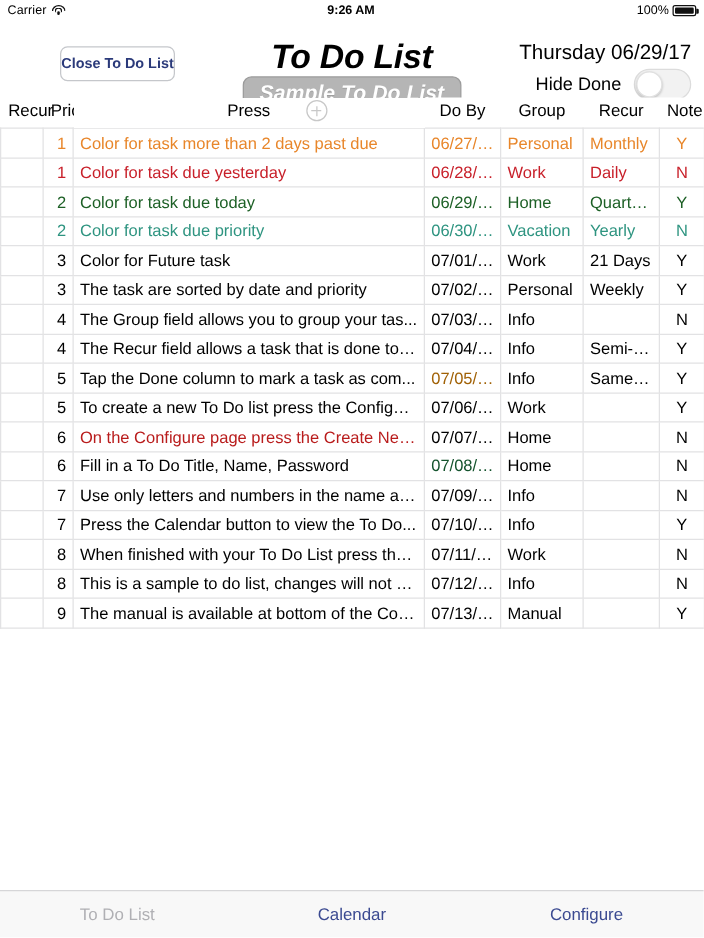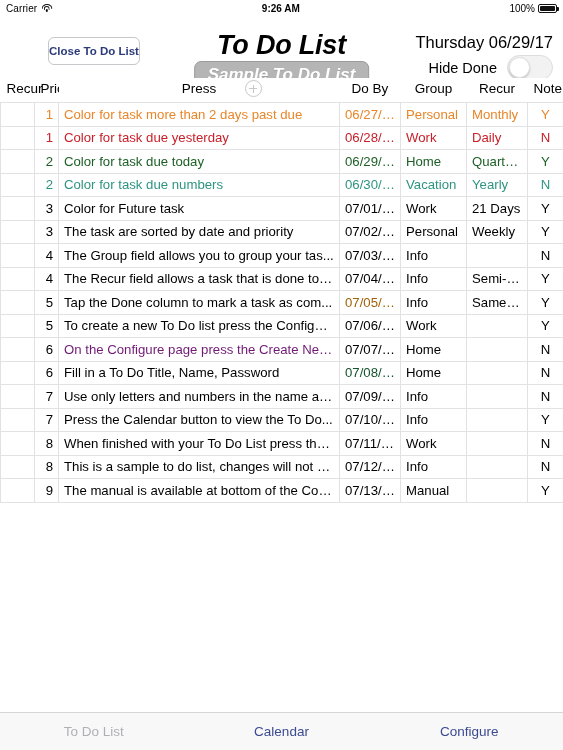--- a/index.html
+++ b/index.html
@@ -221,21 +221,21 @@
           <td class="prio-cell" style="color: rgb(29, 96, 38);">2</td>
           <td class="task-cell" style="color: rgb(29, 96, 38);">Color for task due today</td>
           <td class="doby-cell" style="color: rgb(29, 96, 38);">06/29/17</td>
           <td class="group-cell" style="color: rgb(29, 96, 38);">Home</td>
           <td class="recur-cell" style="color: rgb(29, 96, 38);">Quarterly</td>
           <td class="note-cell" style="color: rgb(29, 96, 38);">Y</td>
         </tr>
         <tr>
           <td class="done-cell" style="color: rgb(46, 148, 128);"></td>
           <td class="prio-cell" style="color: rgb(46, 148, 128);">2</td>
-          <td class="task-cell" style="color: rgb(46, 148, 128);">Color for task due numbers</td>
+          <td class="task-cell" style="color: rgb(46, 148, 128);">Color for task due priority</td>
           <td class="doby-cell" style="color: rgb(46, 148, 128);">06/30/17</td>
           <td class="group-cell" style="color: rgb(46, 148, 128);">Vacation</td>
           <td class="recur-cell" style="color: rgb(46, 148, 128);">Yearly</td>
           <td class="note-cell" style="color: rgb(46, 148, 128);">N</td>
         </tr>
         <tr>
           <td class="done-cell" style="color: rgb(0, 0, 0);"></td>
           <td class="prio-cell" style="color: rgb(0, 0, 0);">3</td>
           <td class="task-cell" style="color: rgb(0, 0, 0);">Color for Future task</td>
           <td class="doby-cell" style="color: rgb(0, 0, 0);">07/01/17</td>
@@ -284,21 +284,21 @@
           <td class="prio-cell" style="color: rgb(0, 0, 0);">5</td>
           <td class="task-cell" style="color: rgb(0, 0, 0);">To create a new To Do list press the Configur...</td>
           <td class="doby-cell" style="color: rgb(0, 0, 0);">07/06/17</td>
           <td class="group-cell" style="color: rgb(0, 0, 0);">Work</td>
           <td class="recur-cell" style="color: rgb(0, 0, 0);"></td>
           <td class="note-cell" style="color: rgb(0, 0, 0);">Y</td>
         </tr>
         <tr>
           <td class="done-cell" style="color: rgb(0, 0, 0);"></td>
           <td class="prio-cell" style="color: rgb(0, 0, 0);">6</td>
-          <td class="task-cell" style="color: #701a75;">On the Configure page press the Create New...</td>
+          <td class="task-cell" style="color: #b91c1c;">On the Configure page press the Create New...</td>
           <td class="doby-cell" style="color: rgb(0, 0, 0);">07/07/17</td>
           <td class="group-cell" style="color: rgb(0, 0, 0);">Home</td>
           <td class="recur-cell" style="color: rgb(0, 0, 0);"></td>
           <td class="note-cell" style="color: rgb(0, 0, 0);">N</td>
         </tr>
         <tr>
           <td class="done-cell" style="color: rgb(0, 0, 0);"></td>
           <td class="prio-cell" style="color: rgb(0, 0, 0);">6</td>
           <td class="task-cell" style="color: rgb(0, 0, 0);">Fill in a To Do Title, Name, Password</td>
           <td class="doby-cell" style="color: #14532d; text-align: center;">07/08/17</td>

